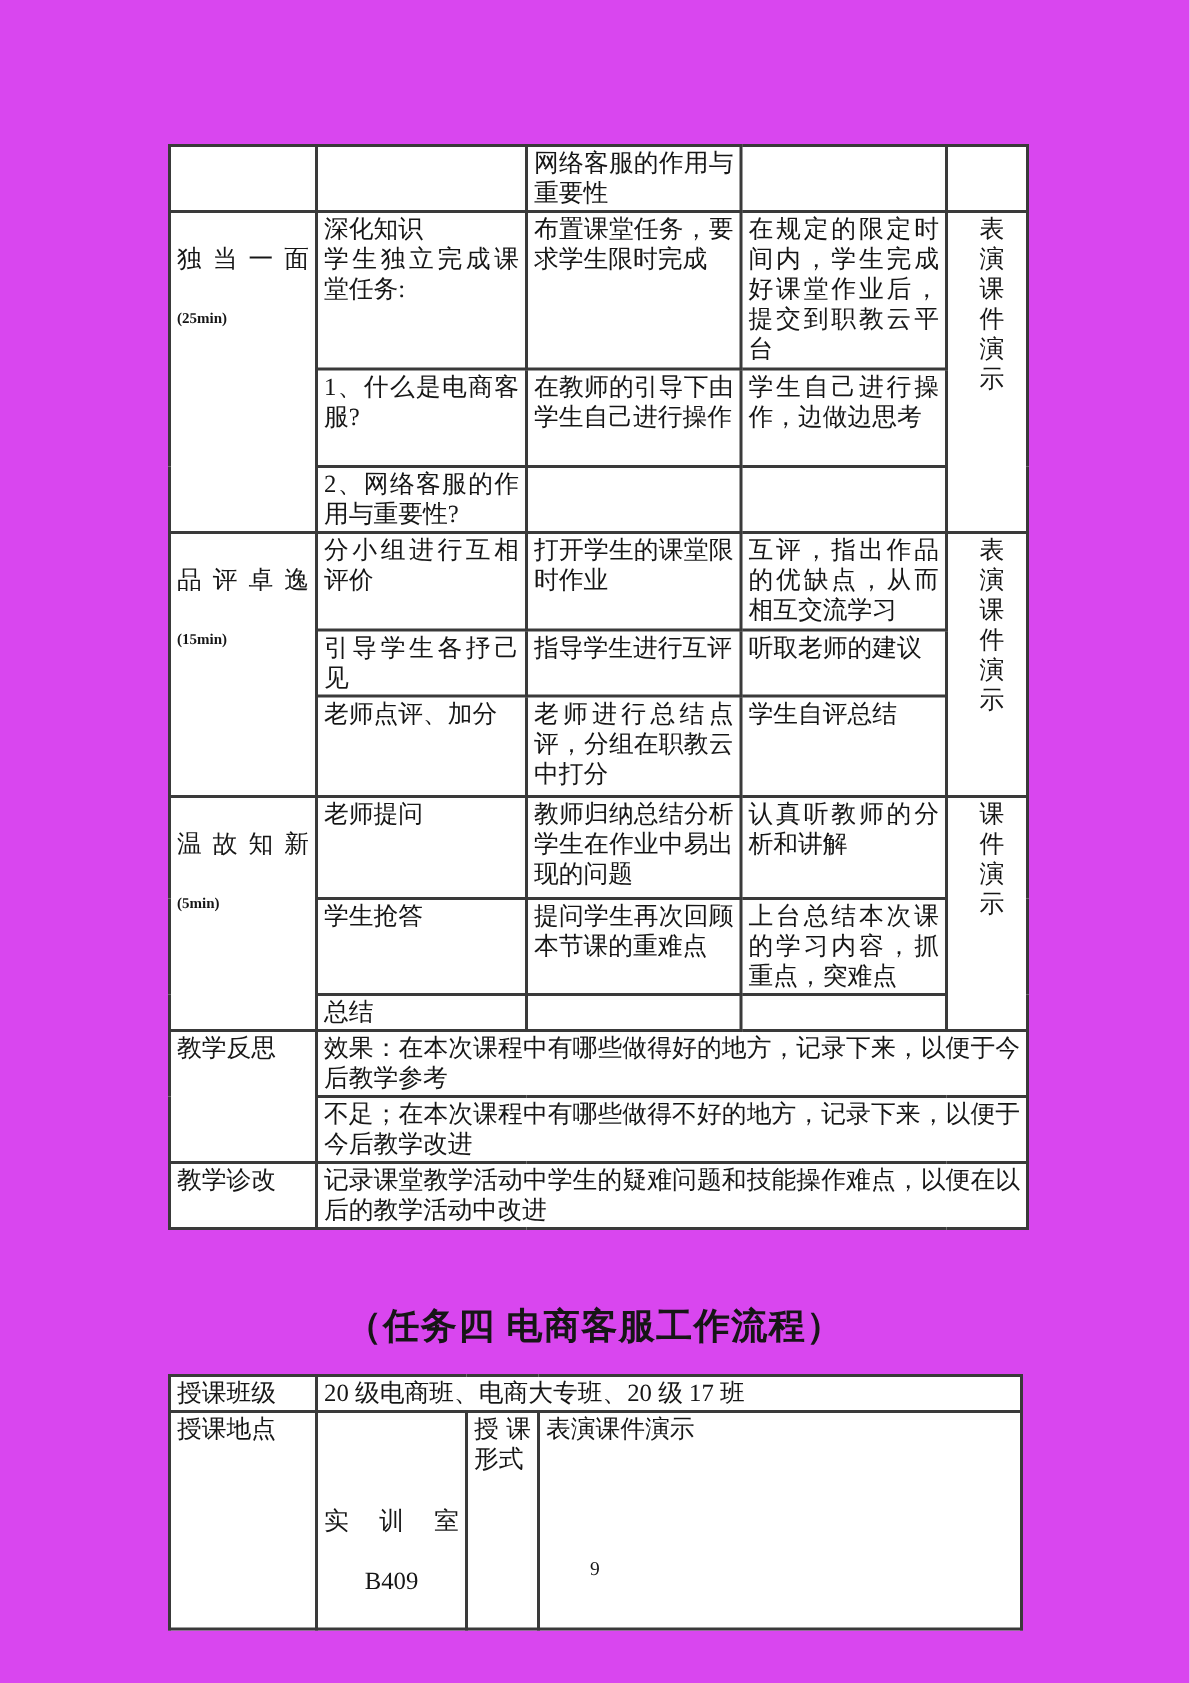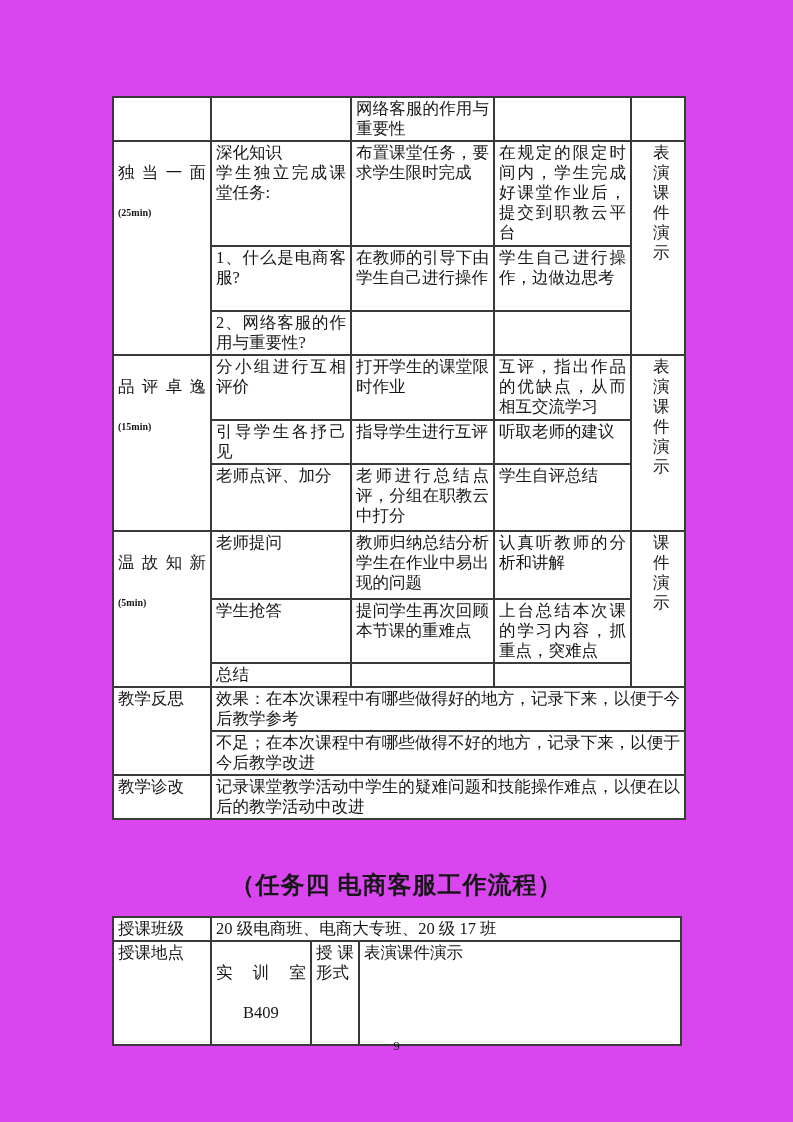--- a/index.html
+++ b/index.html
@@ -21,21 +21,21 @@
     text-align:justify;
     white-space:pre-line;
     overflow:hidden;
     word-break:break-all;
   }
   .t1{left:112px;top:96px;width:572px;}
   .t2{left:112px;top:916px;width:568px;}
   .stage-name{font-weight:normal;text-align:justify;text-align-last:justify;width:100%;}
   .stage-time{font-weight:bold;font-size:10px;text-align:left;text-align-last:left;}
   .media-cell{padding:1px 21px;}
-  .loc-line1{text-align:justify;text-align-last:justify;}
+  .loc-line1{text-align:justify;text-align-last:justify;margin-top:41px;}
   .loc-line2{text-align-last:center;}
   .title{
     position:absolute;top:864px;left:0;width:793px;margin:0;
     text-align:center;font-size:24px;font-weight:bold;line-height:42px;
     letter-spacing:1px;
   }
   .pagenum{
     position:absolute;top:1037px;left:0;width:793px;
     text-align:center;font-size:13px;line-height:18px;
   }

